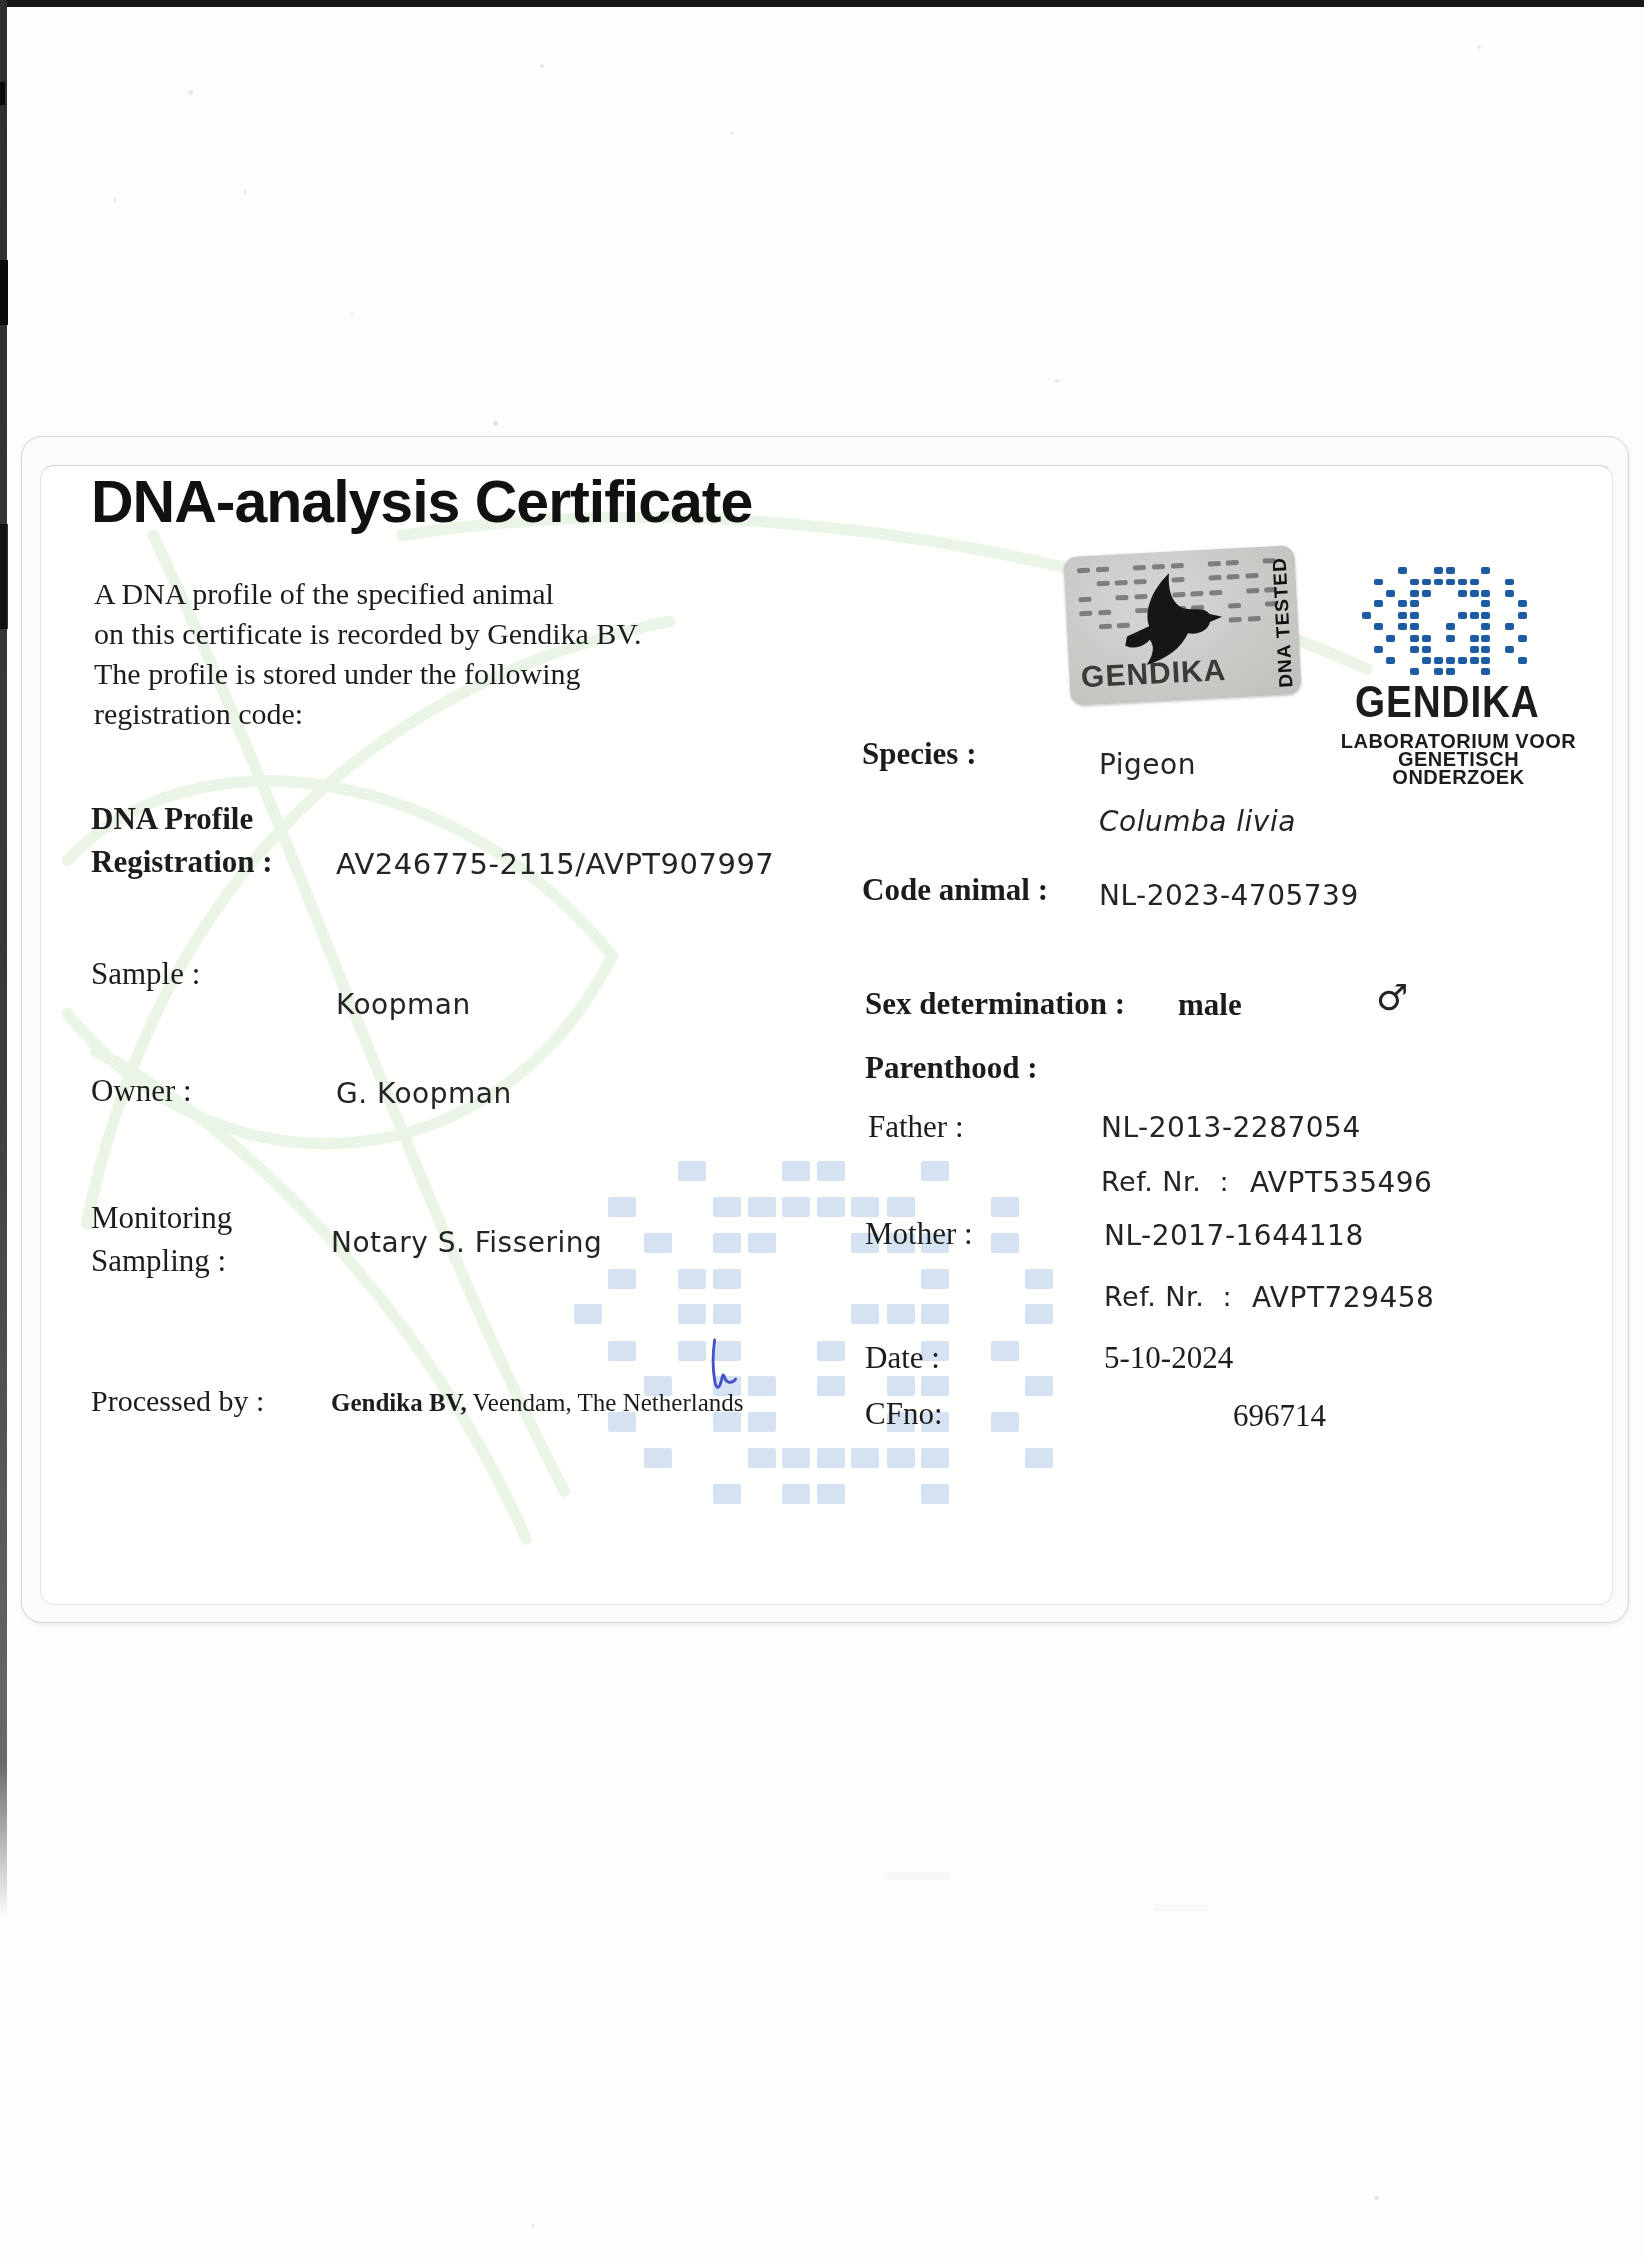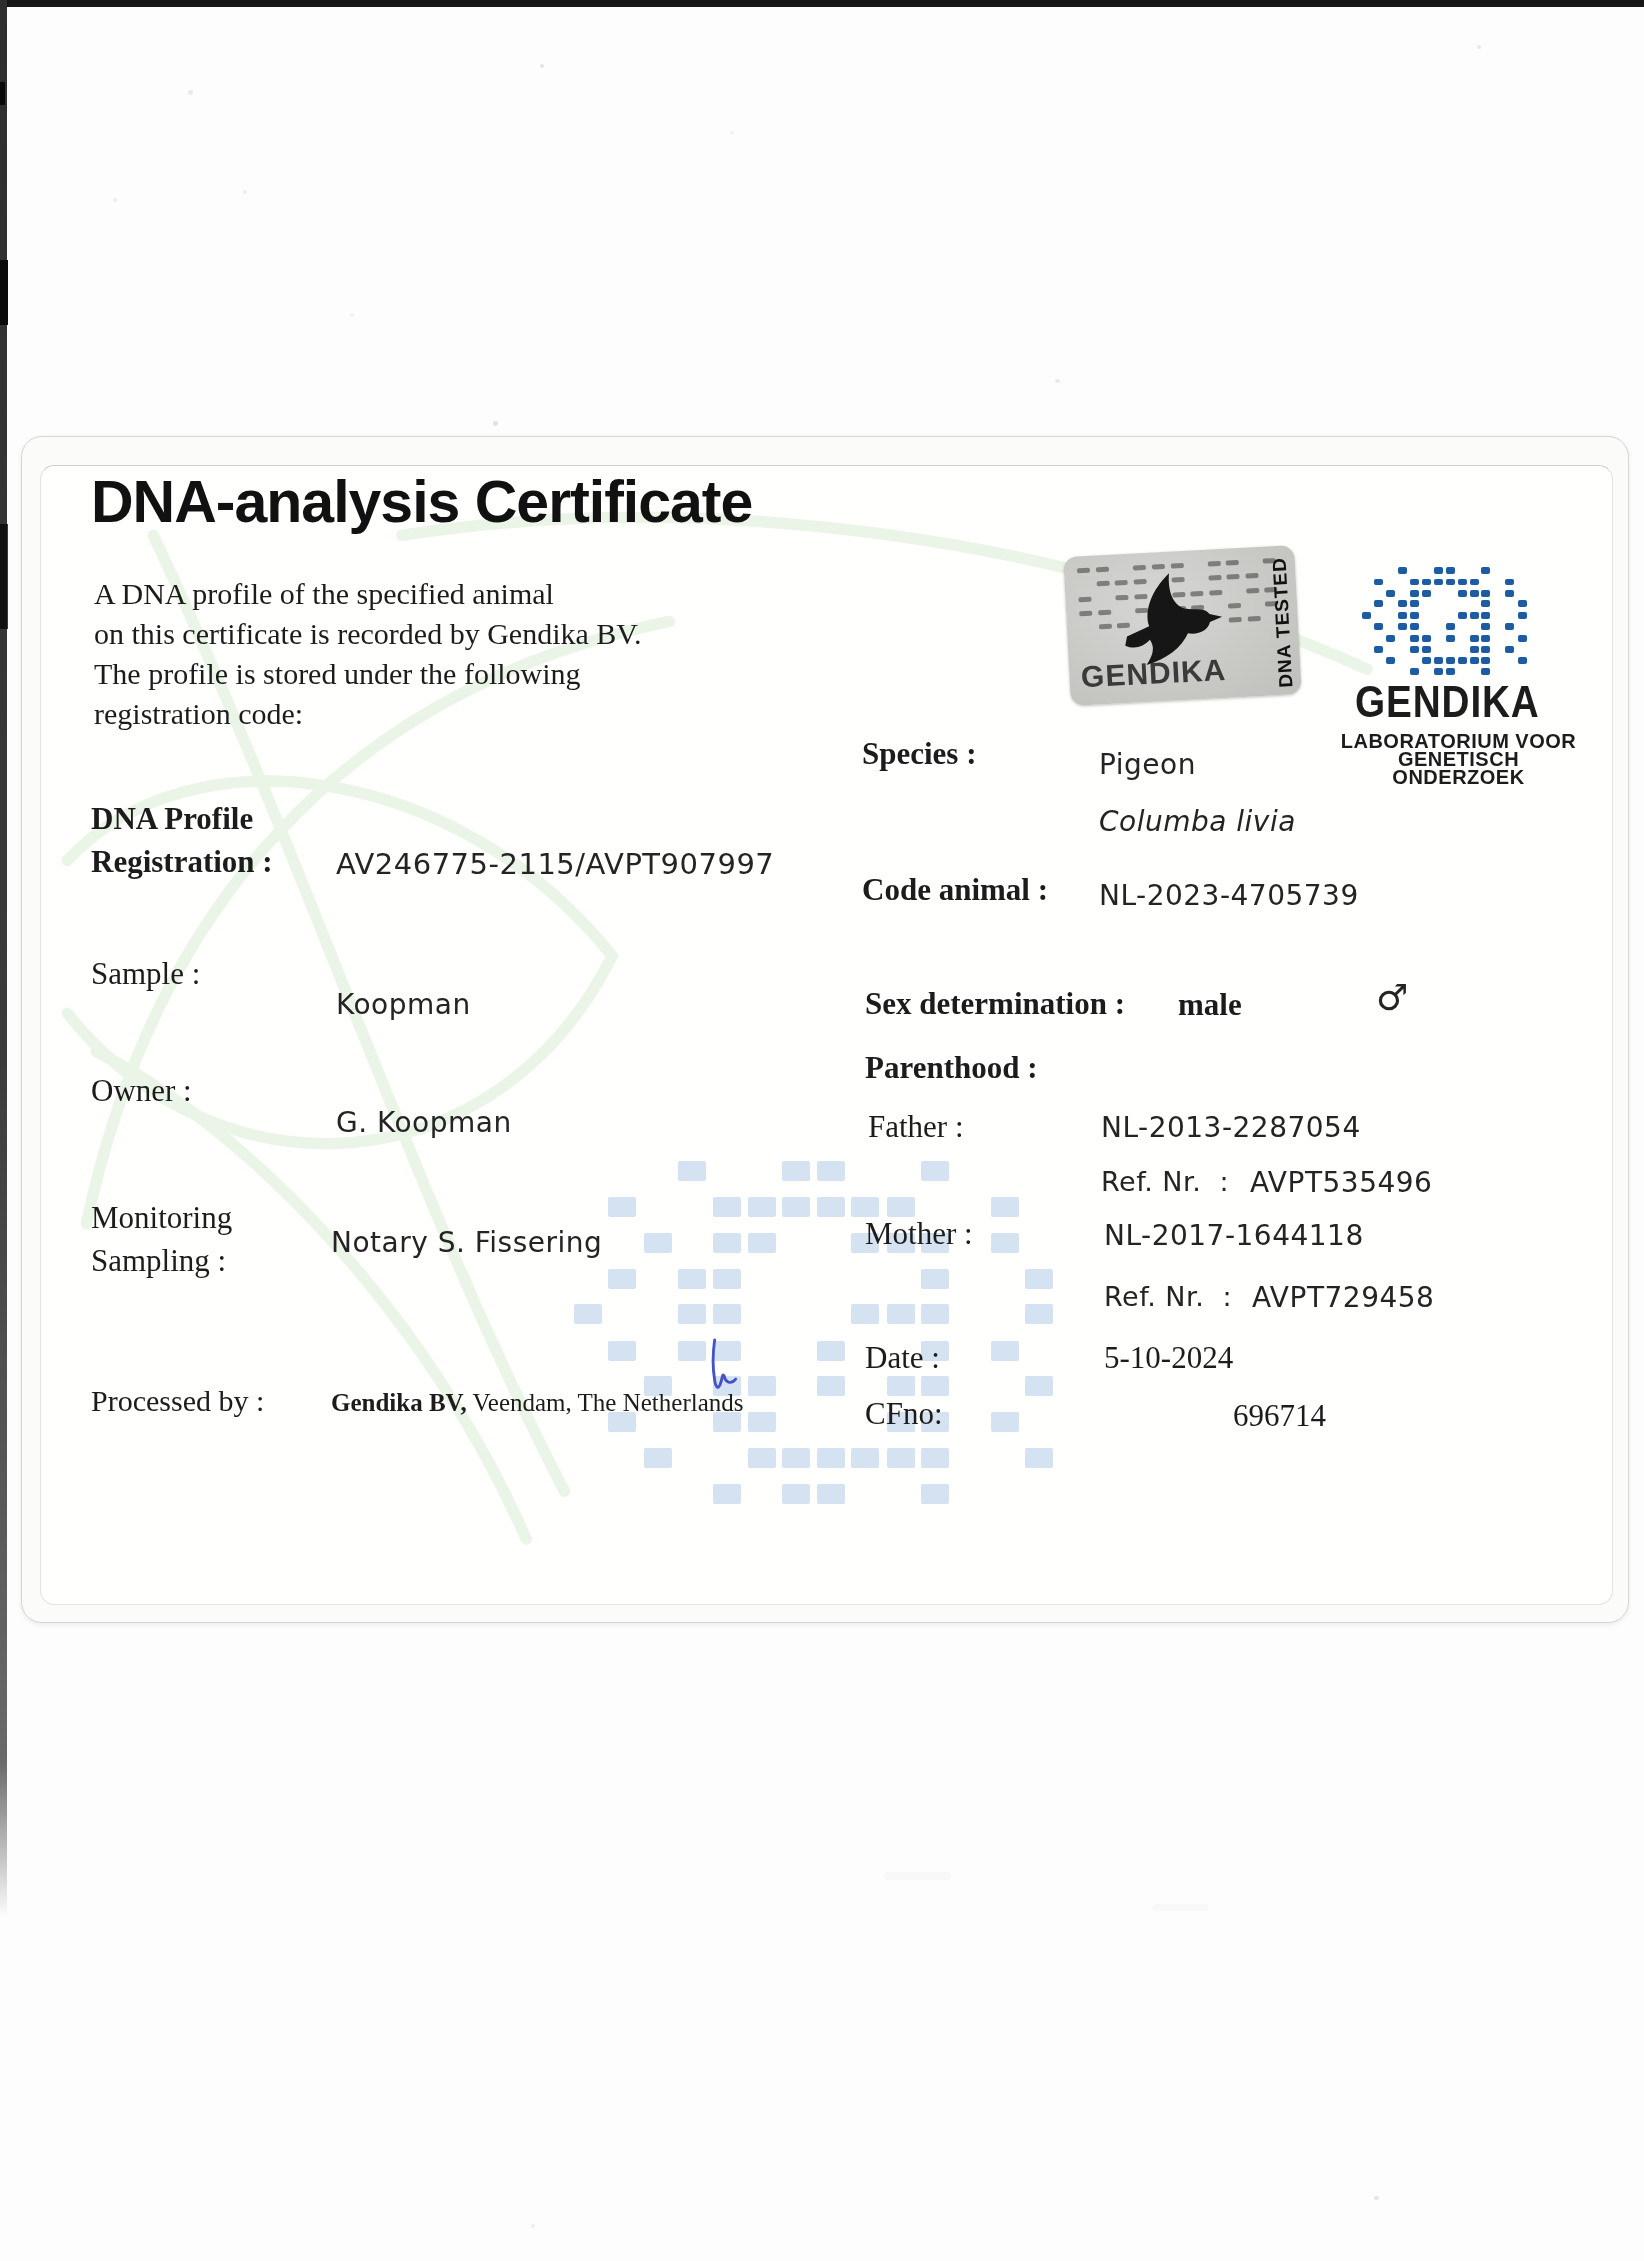--- a/index.html
+++ b/index.html
@@ -156,21 +156,21 @@
   <div class="abs serif introline" style="left:94px;top:694px;">registration code:</div>
 
   <div class="abs serif lbl b" style="left:91px;top:801px;">DNA Profile</div>
   <div class="abs serif lbl b" style="left:91px;top:844px;">Registration :</div>
   <div class="abs hand" style="left:336px;top:847px;font-size:29px;">AV246775-2115/AVPT907997</div>
 
   <div class="abs serif lbl" style="left:91px;top:956px;">Sample :</div>
   <div class="abs hand hv" style="left:336px;top:988px;">Koopman</div>
 
   <div class="abs serif lbl" style="left:91px;top:1073px;">Owner :</div>
-  <div class="abs hand hv" style="left:336px;top:1077px;margin-top:29px;">G. Koopman</div>
+  <div class="abs hand hv" style="left:336px;top:1077px;">G. Koopman</div>
 
   <div class="abs serif lbl" style="left:91px;top:1200px;">Monitoring</div>
   <div class="abs serif lbl" style="left:91px;top:1243px;">Sampling :</div>
   <div class="abs hand hv" style="left:331px;top:1226px;">Notary S. Fissering</div>
 
   <div class="abs serif" style="left:91px;top:1384px;font-size:30px;">Processed by :</div>
   <div class="abs serif" style="left:331px;top:1389px;font-size:25px;"><span class="b">Gendika BV,</span><span> Veendam, The Netherlands</span></div>
 
   <svg class="abs" style="left:707px;top:1336px;" width="32.5" height="67" viewBox="0 0 34 70">
     <path d="M8 4 C6 18 6 34 8 46 C9 54 12 56 14 50 C16 45 16 38 18 42 C19 47 24 52 30 45" fill="none" stroke="#4553c8" stroke-width="3" stroke-linecap="round"></path>

